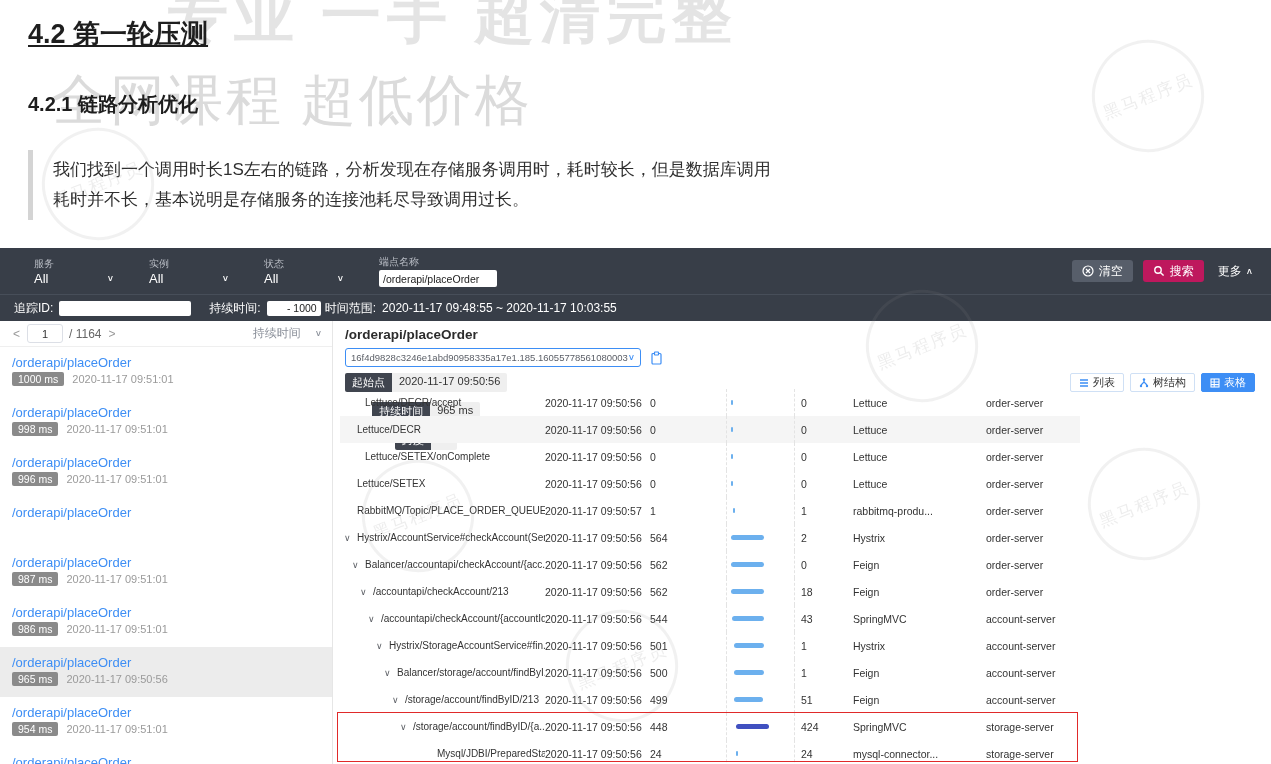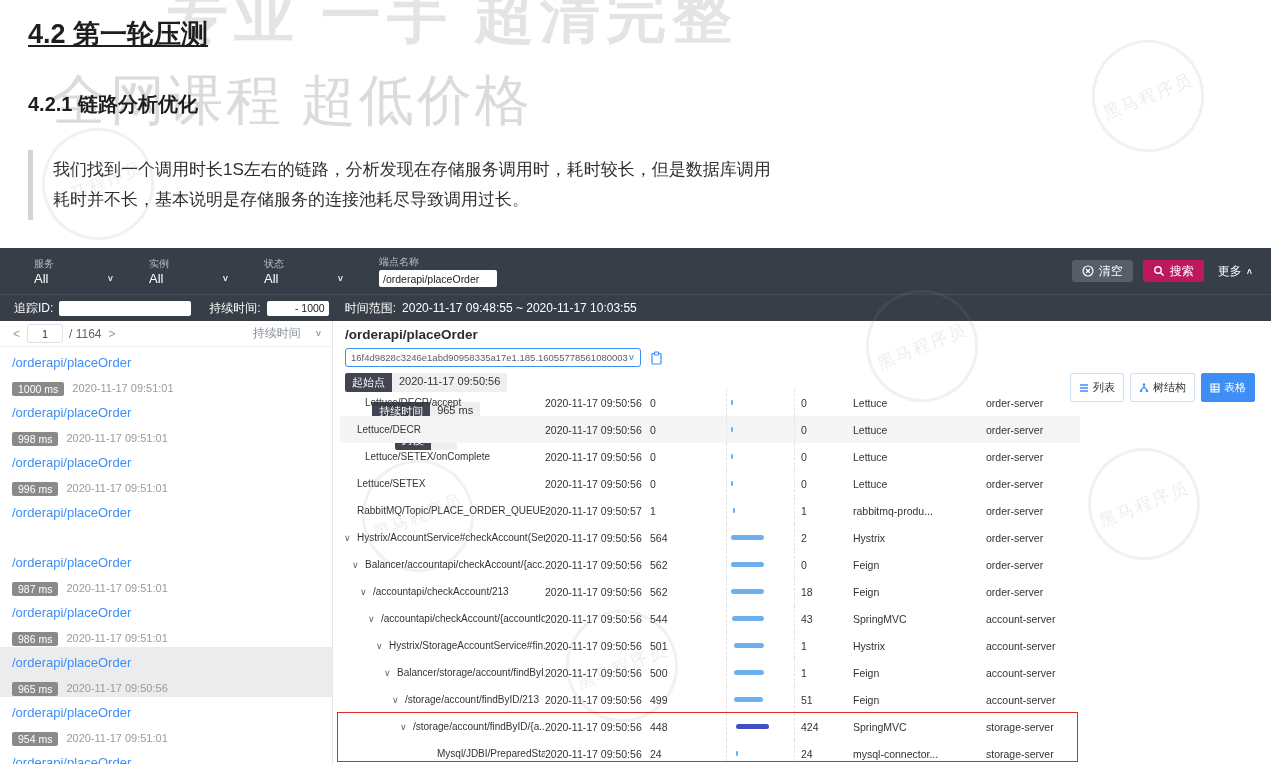--- a/index.html
+++ b/index.html
@@ -46,55 +46,55 @@
   .btn-search { background:#be185d; }
   .btn-more { background:transparent; gap:4px; padding:0 4px; }
 
   .filterbar { position:absolute; top:46px; left:0; width:100%; height:27px; background:#383e48;
                border-top:1px solid #474e59; display:flex; align-items:center; padding-left:14px;
                font-size:12px; color:#fff; }
   .filterbar label { margin-right:6px; }
   .fb-input { height:15px; border:none; border-radius:2px; font-size:10.5px; padding:0 4px; color:#222;
               font-family:"Liberation Sans",sans-serif; }
   .fb-trace { width:132px; margin-right:18px; }
-  .fb-dur { width:62px; margin-right:16px; text-align:right; }
+  .fb-dur { width:54px; margin-right:4px; text-align:right; }
 
   
   .left-panel { position:absolute; top:73px; left:0; width:333px; height:443px; background:#fff;
                 border-right:1px solid #e6e6e6; overflow:hidden; }
   .pagination { height:26px; display:flex; align-items:center; padding:0 10px; font-size:12px; color:#777;
                 border-bottom:1px solid #efefef; }
   .pg-arrow { color:#999; cursor:pointer; padding:0 3px; font-size:12px; }
   .pg-input { width:36px; height:19px; border:1px solid #dcdfe6; border-radius:3px; text-align:center;
               font-size:11px; color:#333; margin:0 6px 0 4px; font-family:"Liberation Sans",sans-serif; }
   .pg-total { color:#666; margin-right:4px; }
   .sort-select { margin-left:auto; color:#8a8f99; display:flex; align-items:center; gap:14px; cursor:pointer; }
   .sort-select .chev { color:#8a8f99; }
   .trace-item { height:50px; padding:8px 12px; cursor:pointer; }
   .trace-item.selected { background:#ececec; }
   .trace-link { color:#3d8ef5; font-size:13px; line-height:15px; }
-  .trace-meta { margin-top:12px; display:flex; align-items:flex-start; }
+  .trace-meta { margin-top:2px; display:flex; align-items:center; }
   .dur-badge { background:#8a8a8a; color:#fff; font-size:10.5px; padding:1px 6px; border-radius:2px; }
   .trace-time { color:#9a9a9a; font-size:11px; margin-left:8px; }
 
   
   .detail { position:absolute; top:73px; left:333px; right:0; height:443px; overflow:hidden; }
   .d-title { position:absolute; top:6px; left:12px; font-size:13.5px; font-weight:bold; color:#2c2c2c; }
   .d-selectrow { position:absolute; top:27px; left:12px; display:flex; align-items:center; gap:9px; }
   .trace-select { width:296px; height:19px; border:1px solid #3d8ef5; border-radius:3px; font-size:9.5px;
                   color:#5a5e66; display:flex; align-items:center; padding:0 5px; cursor:pointer; background:#fff; }
   .trace-select .txt { flex:1; overflow:hidden; white-space:nowrap; }
   .trace-select .chev { color:#3d8ef5; }
   .copy-btn { background:none; border:none; cursor:pointer; padding:0; display:flex; }
   .d-badges { position:absolute; top:52px; left:12px; display:flex; align-items:center; gap:10px; font-size:11px;flex-direction:column; }
   .chip { display:flex; }
   .chip .k { background:#40454f; color:#fff; padding:2px 7px; border-radius:2px 0 0 2px; }
   .chip .v { background:#efefef; color:#333; padding:2px 7px; border-radius:0 2px 2px 0; }
   .views { position:absolute; top:52px; right:16px; display:flex; gap:6px; }
-  .vbtn { display:flex; align-items:center; gap:4px; font-size:11px; padding:2px 8px; height:29px;
+  .vbtn { display:flex; align-items:center; gap:4px; font-size:11px; padding:2px 8px; height:19px;
           border:1px solid #cfe0f5; background:#fff; color:#333; border-radius:2px; cursor:pointer;
           font-family:"Liberation Sans",sans-serif; }
   .vbtn.active { background:#3d8ef5; border-color:#3d8ef5; color:#fff; }
 
   
   .span-table { position:absolute; top:68px; left:7px; width:740px; }
   .srow { display:grid; grid-template-columns:205px 105px 76px 69px 58px 133px 89px;
           height:27px; align-items:center; font-size:10.5px; color:#333; cursor:pointer; }
   .srow.hover { background:#f5f5f5; }
   .scell { overflow:hidden; white-space:nowrap; padding-right:6px; }

